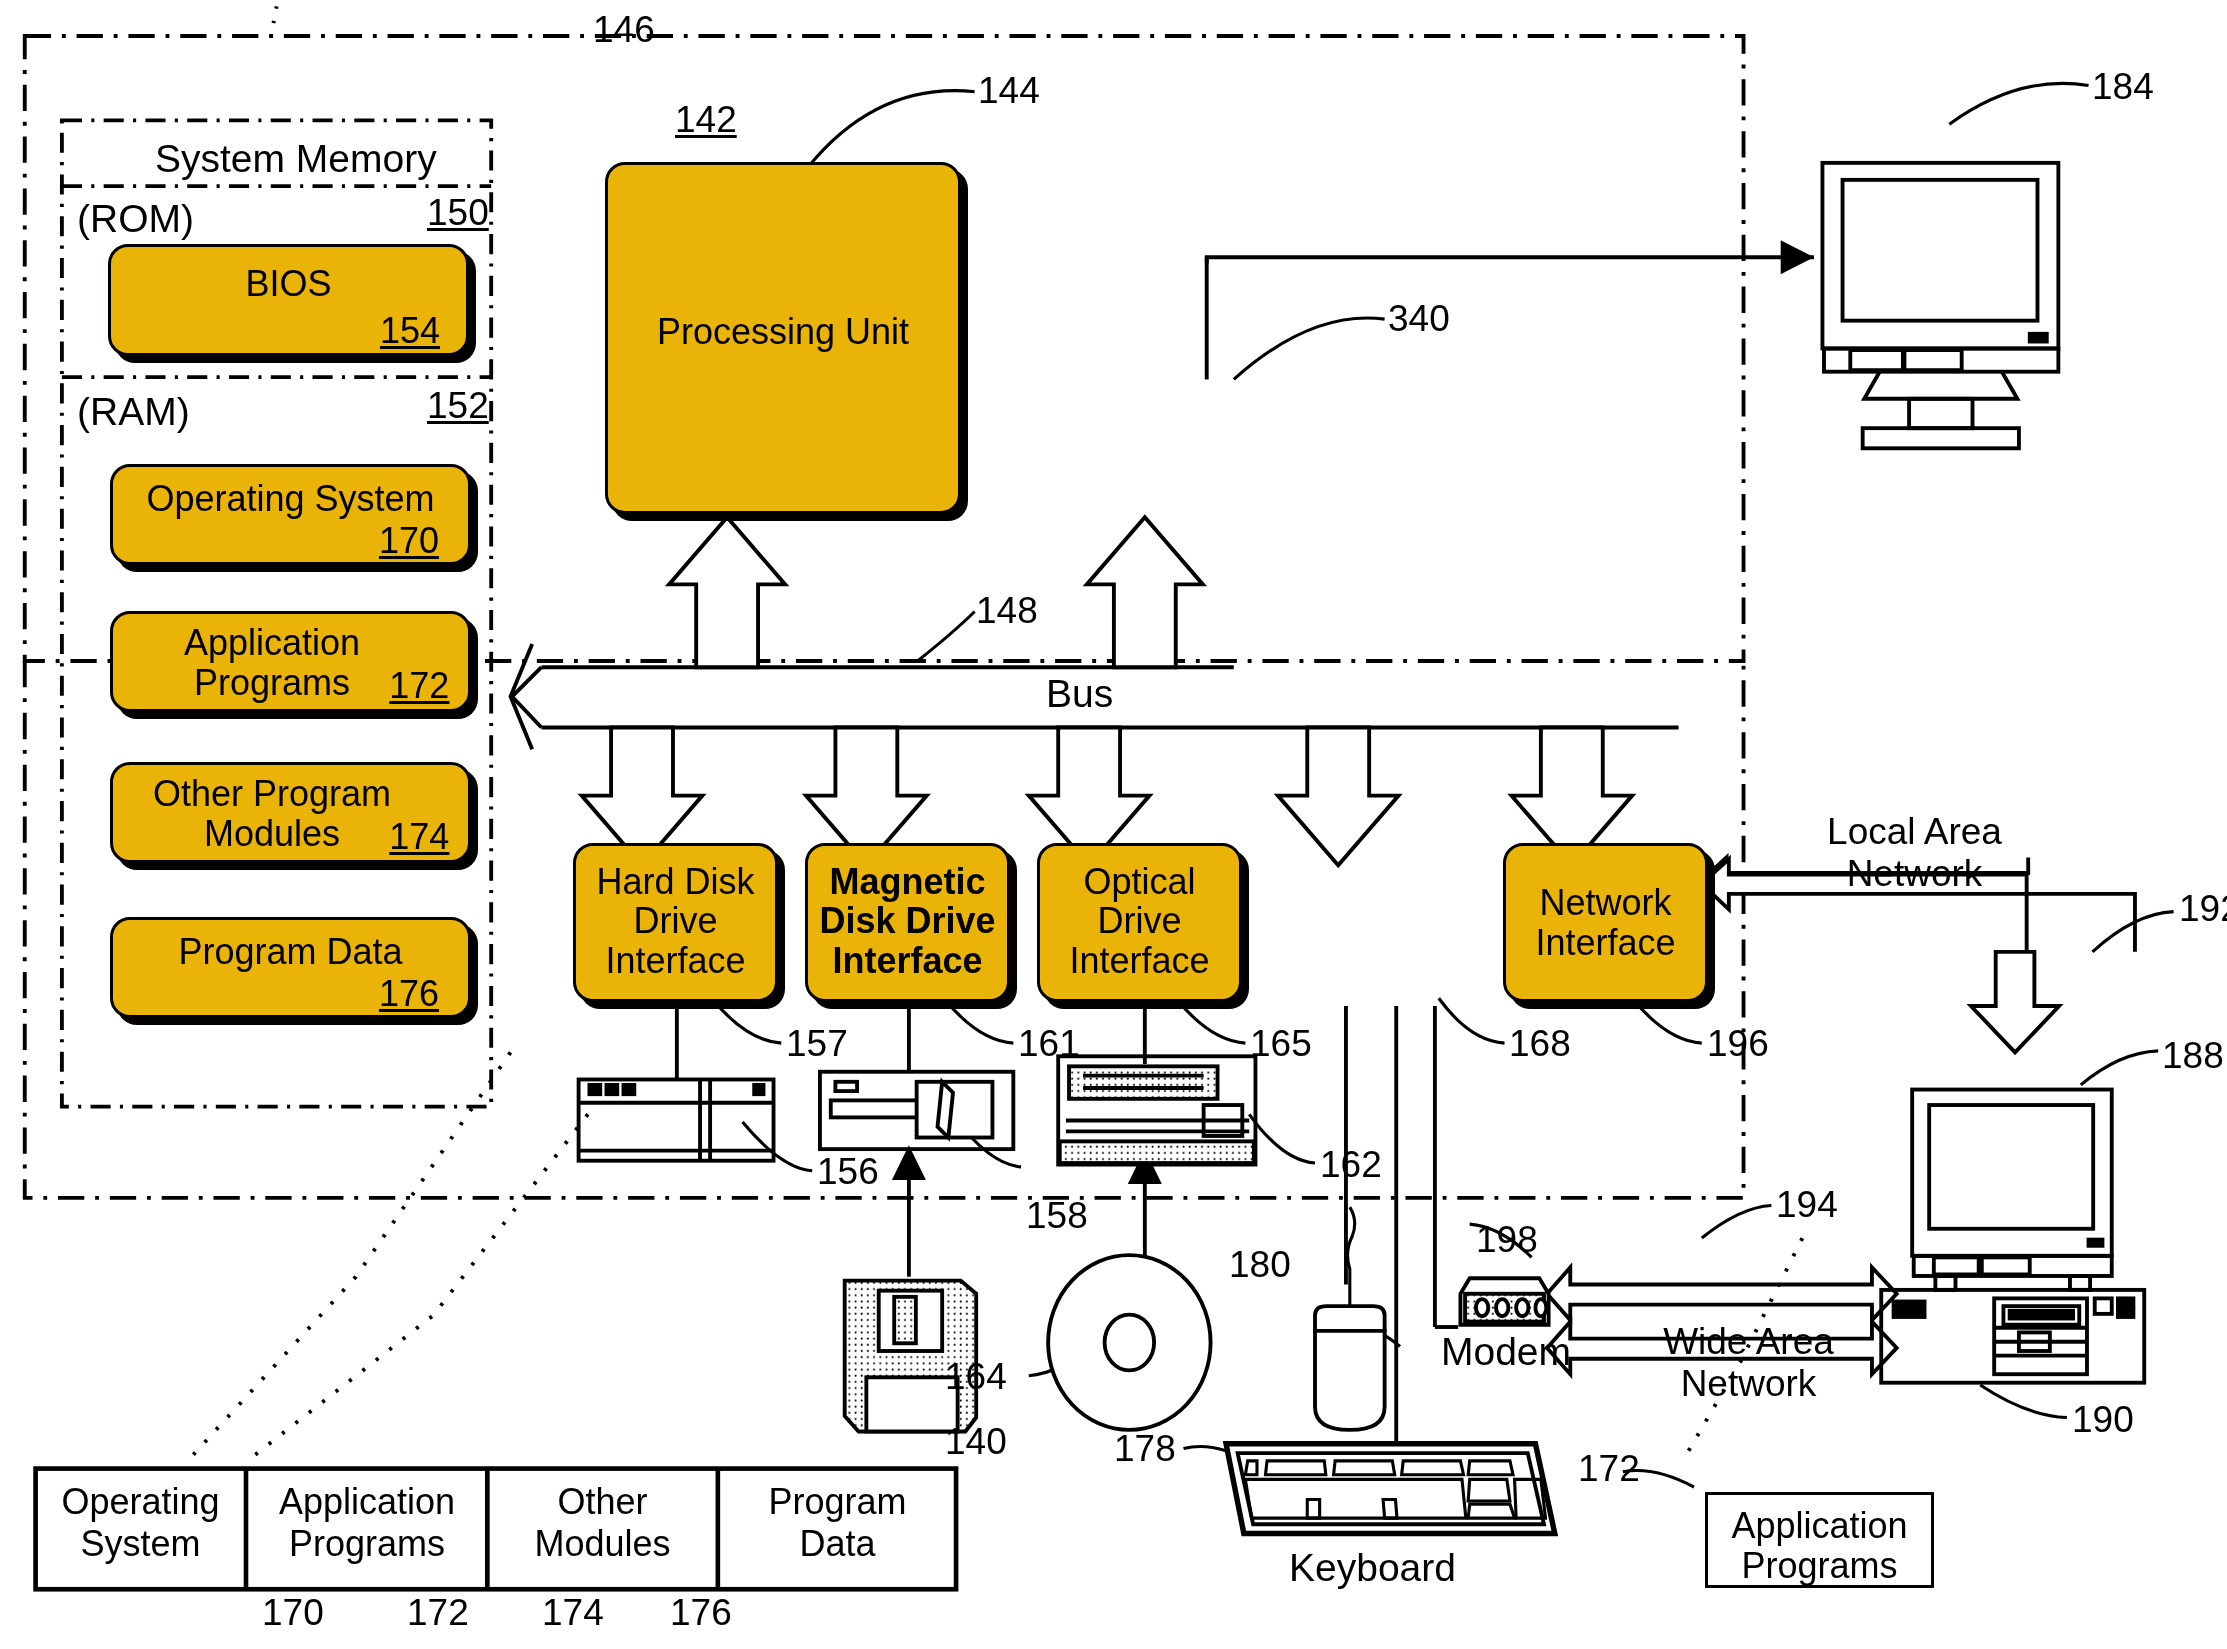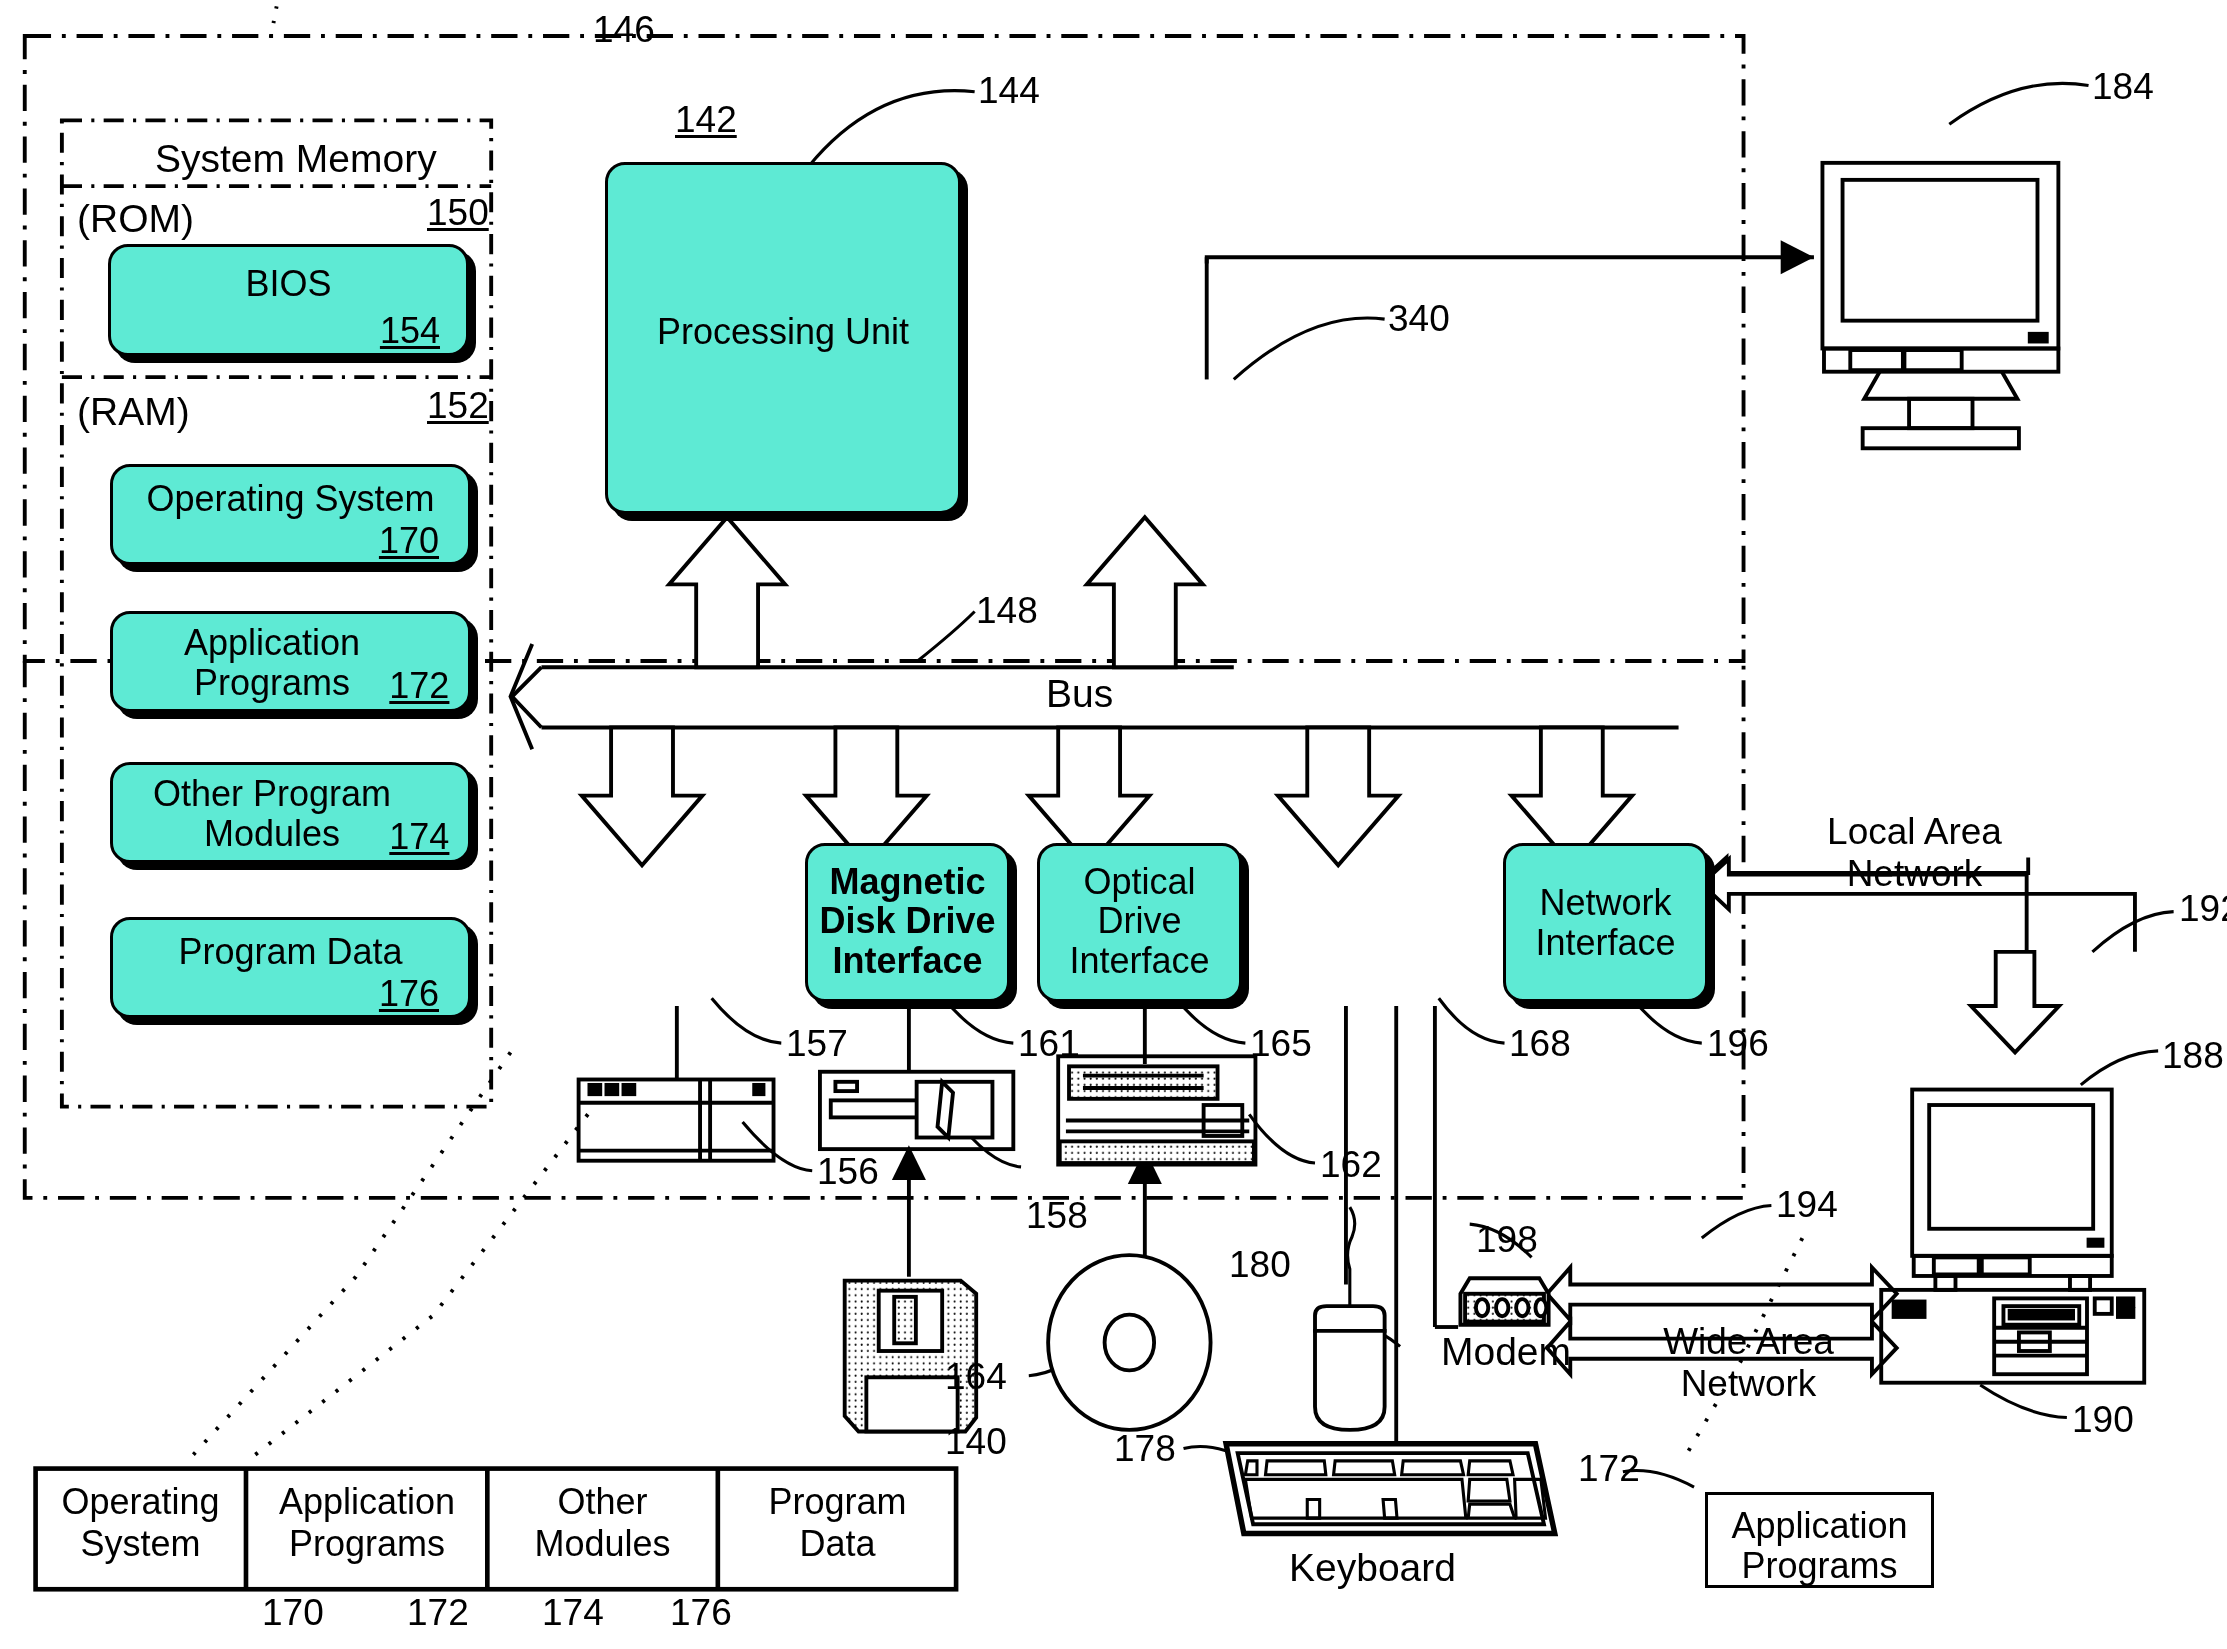--- a/index.html
+++ b/index.html
@@ -9,21 +9,21 @@
   svg.layer{position:absolute;left:0;top:0;width:2227px;height:1650px;overflow:visible;pointer-events:none;}
 
   
   .txt{position:absolute;white-space:pre;line-height:1.06;}
   .ref{position:absolute;font-size:37px;white-space:pre;}
   .ref.u{text-decoration:underline;text-underline-offset:3.1px;}
   .lbl{position:absolute;font-size:37px;white-space:pre;text-align:center;}
 
   
   .rbox{position:absolute;box-sizing:border-box;border:3.9px solid #000;border-radius:20px;
-        background:#5eead4;box-shadow:7px 7px 0 0 #000;}
+        background:#eab308;box-shadow:7px 7px 0 0 #000;}
   .rbox .cap{position:absolute;left:0;right:0;text-align:center;font-size:36px;line-height:1.1;}
   .rbox .num{position:absolute;font-size:36px;text-decoration:underline;text-underline-offset:3.1px;}
 
   
   .sbox{position:absolute;box-sizing:border-box;border:3.9px solid #000;background:#fff;}
   .sbox .cap{position:absolute;left:0;right:0;text-align:center;font-size:36px;line-height:1.12;}
 </style>
 </head>
 <body>
 
@@ -182,20 +182,25 @@
       <path d="M2430 480 L2410 515 L2608 515 L2588 480"></path>
       <rect x="2468" y="515" width="82" height="38"></rect>
       <rect x="2408" y="553" width="202" height="26"></rect>
       <rect x="2624" y="431" width="22" height="10" fill="#000"></rect>
     </g>
   </svg>
 
   <div class="ref" style="left:976px;top:590px;">148</div>
   <div class="txt" style="left:1046px;top:673px;font-size:39px;">Bus</div>
 
+  <div class="rbox" style="left:573px;top:843px;width:205px;height:159px;">
+    <span class="cap" style="top:15.5px;">Hard Disk
+Drive
+Interface</span>
+  </div>
   <div class="ref" style="left:786px;top:1023px;">157</div>
 
   <div class="rbox" style="left:805px;top:843px;width:205px;height:159px;font-weight:bold;">
     <span class="cap" style="top:15.5px;">Magnetic
 Disk Drive
 Interface</span>
   </div>
   <div class="ref" style="left:1018px;top:1023px;">161</div>
 
   <div class="rbox" style="left:1037px;top:843px;width:205px;height:159px;">

